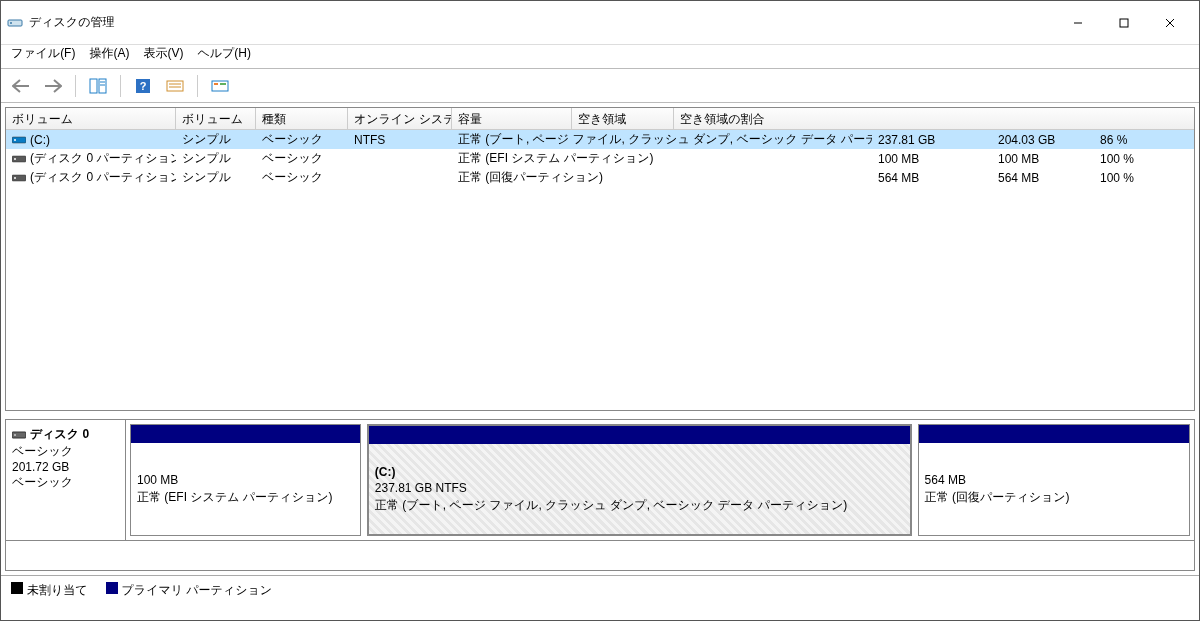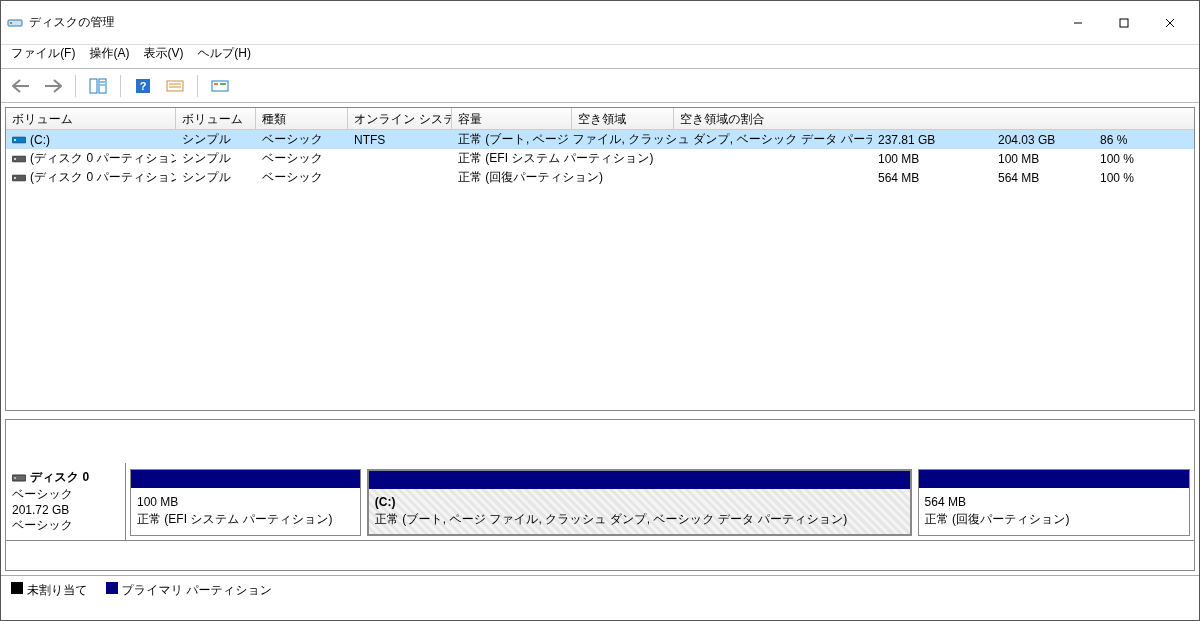--- a/index.html
+++ b/index.html
@@ -35,21 +35,21 @@
   .c3 { width: 92px; flex:0 0 92px; }
   .c4 { width: 104px; flex:0 0 104px; }
   .c5 { flex: 1; }
   .c6 { width: 120px; flex:0 0 120px; }
   .c7 { width: 102px; flex:0 0 102px; }
   .c8 { width: 100px; flex:0 0 100px; }
   .volicon { width:14px; height:12px; display:inline-block; margin-right:4px; }
 
   
   .diskwrap { margin: 4px; border: 1px solid #888; flex:0 0 auto; }
-  .diskrow { display: flex; height: 120px; align-items: flex-end; }
+  .diskrow { display: flex; height: 120px; }
   .diskinfo { width: 120px; border-right: 1px solid #888; padding: 6px; }
   .diskinfo .disktitle { font-weight: bold; display:flex; align-items:center; gap:4px;}
   .partarea { flex: 1; display: flex; gap: 6px; padding: 4px; }
   .part { border: 1px solid #888; display: flex; flex-direction: column; }
   .part .phead { height: 18px; background: #000080; }
   .part .pbody { flex: 1; padding: 6px; font-size: 12px; display:flex; flex-direction:column; justify-content:center; gap:2px;}
   .part.selected .pbody { background: repeating-linear-gradient(45deg,#f4f4f4,#f4f4f4 3px,#e6e6e6 3px,#e6e6e6 6px); }
   .part.selected { border: 2px solid #888; }
 
   
@@ -234,20 +234,21 @@
             <div class="phead"></div>
             <div class="pbody">
               <div>100 MB</div>
               <div>正常 (EFI システム パーティション)</div>
             </div>
           </div>
           <div class="part selected" style="flex: 52 1 0px;">
             <div class="phead"></div>
             <div class="pbody">
               <div style="font-weight: bold;">(C:)</div>
+              <div>237.81 GB NTFS</div>
               <div>正常 (ブート, ページ ファイル, クラッシュ ダンプ, ベーシック データ パーティション)</div>
             </div>
           </div>
           <div class="part" style="flex: 26 1 0px;">
             <div class="phead"></div>
             <div class="pbody">
               <div>564 MB</div>
               <div>正常 (回復パーティション)</div>
             </div>
           </div>

